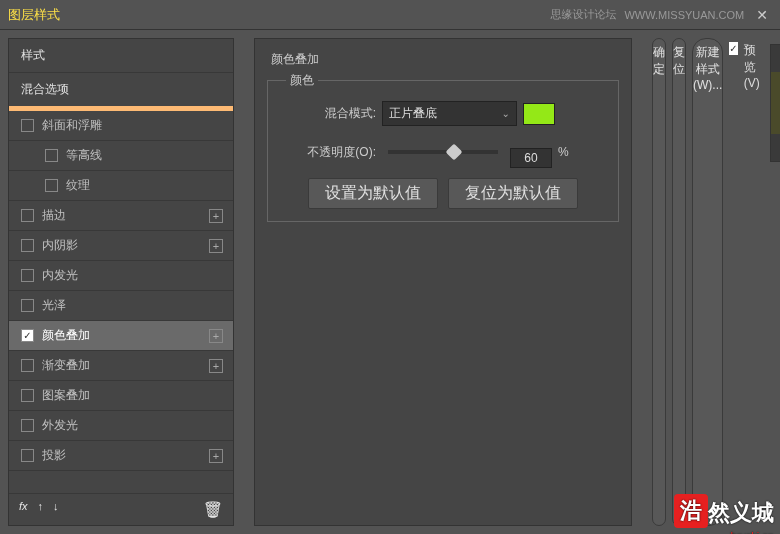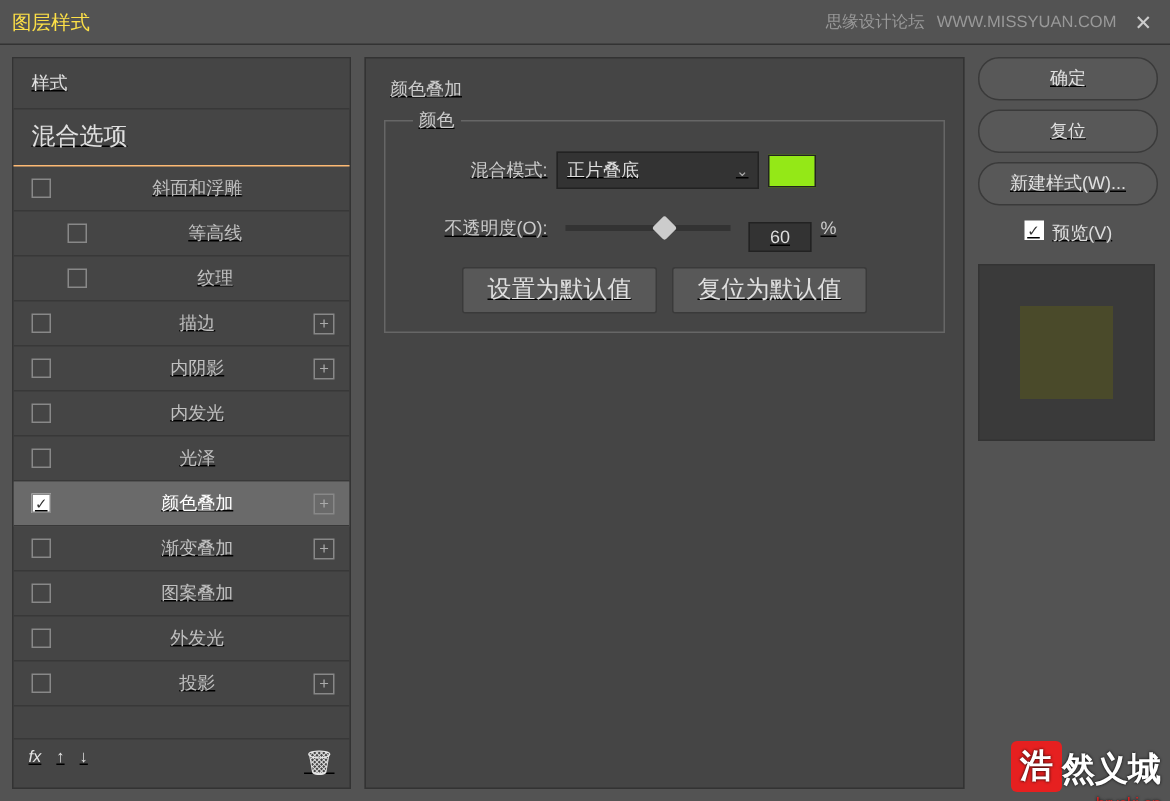--- a/index.html
+++ b/index.html
@@ -6,27 +6,27 @@
     body { background: #535353; width: 780px; height: 534px; overflow: hidden; position: relative; }
     
     
     .title-bar { background: #535353; height: 30px; display: flex; align-items: center; justify-content: space-between; padding: 0 8px; border-bottom: 1px solid #333; }
     .title-text { color: #fde047; font-size: 13px; }
     .title-right { display: flex; align-items: center; gap: 8px; }
     .forum-text { color: #999; font-size: 11px; }
     .close-icon { color: #ccc; font-size: 14px; cursor: pointer; padding: 0 4px; }
     
     
-    .main { display: flex; height: 504px; padding: 8px; gap: 9px; text-decoration: underline; }
+    .main { display: flex; height: 504px; padding: 8px; gap: 20px; }
     
     
     .styles-panel { width: 226px; background: #454545; display: flex; flex-direction: column; border: 1px solid #333; }
     .styles-header { background: #454545; color: #e0e0e0; font-size: 12px; padding: 8px 12px; border-bottom: 1px solid #383838; }
-    .blend-options { color: #e0e0e0; font-size: 16px; padding: 8px 12px; border-bottom: 1px solid #fdba74; }
-    .styles-list { flex: 1; overflow-y: auto; text-align: center; }
+    .blend-options { color: #e0e0e0; font-size: 12px; padding: 8px 12px; border-bottom: 5px solid #fdba74; }
+    .styles-list { flex: 1; overflow-y: auto; }
     .style-item { display: flex; align-items: center; padding: 6px 12px; color: #c0c0c0; font-size: 12px; border-bottom: 1px solid #383838; cursor: pointer; position: relative; }
     .style-item.selected { background: #6a6a6a; color: #fff; }
     .style-item.indent { padding-left: 36px; }
     .style-checkbox { width: 13px; height: 13px; border: 1px solid #888; margin-right: 8px; background: #454545; display: flex; align-items: center; justify-content: center; font-size: 10px; }
     .style-checkbox.checked { background: #fff; color: #333; }
     .style-checkbox.checked::after { content: "✓"; }
     .style-label { flex: 1; }
     .add-icon { width: 14px; height: 14px; border: 1px solid #888; display: flex; align-items: center; justify-content: center; font-size: 11px; color: #aaa; position: absolute; right: 10px; }
     .styles-footer { display: flex; justify-content: space-between; align-items: flex-start; padding: 6px 10px; border-top: 1px solid #383838; color: #e5e5e5; }
     .fx-group { display: flex; align-items: center; gap: 10px; font-size: 11px; }
@@ -46,21 +46,21 @@
     
     .slider-track { width: 110px; height: 4px; background: #333; position: relative; margin: 0 6px; }
     .slider-thumb { position: absolute; width: 12px; height: 12px; background: #ccc; border-radius: 2px; top: -4px; left: 60%; transform: translateX(-50%) rotate(45deg); }
     .num-input { background: #333; border: 1px solid #222; color: #ddd; font-size: 12px; padding: 2px 6px; width: 42px; text-align: center; margin-top: 12px; }
     .pct { color: #ccc; font-size: 12px; }
     
     .btn-row { display: flex; gap: 10px; justify-content: center; margin-top: 8px; }
     .btn { background: #585858; border: 1px solid #3a3a3a; color: #e0e0e0; font-size: 16px; padding: 4px 16px; border-radius: 2px; cursor: pointer; }
     
     
-    .right-panel { width: 120px; display: flex; flex-direction: column; gap: 6px; }
+    .right-panel { width: 120px; display: flex; flex-direction: row; gap: 6px; }
     .pill-btn { background: #585858; border: 1px solid #3a3a3a; color: #e0e0e0; font-size: 12px; padding: 5px 0; border-radius: 14px; text-align: center; cursor: pointer; }
     .preview-check { display: flex; justify-content: center; gap: 6px; color: #ddd; font-size: 12px; margin-top: 4px; }
     .pv-checkbox { width: 13px; height: 13px; background: #fff; color: #333; display: flex; align-items: center; justify-content: center; font-size: 10px; }
     .pv-checkbox::after { content: "✓"; }
     .preview-box { background: #3a3a3a; width: 118px; height: 118px; margin-top: 6px; display: flex; align-items: center; justify-content: center; border: 1px solid #333; }
     .preview-inner { width: 62px; height: 62px; background: #4a4a2a; }
     
     
     .watermark { position: absolute; right: 6px; bottom: 6px; font-size: 22px; font-weight: bold; color: #fff; text-shadow: 0 0 2px #000; display: flex; align-items: flex-end; }
     .wm-red { background: #e62020; padding: 2px 6px; color: #fff; border-radius: 4px; font-size: 22px; }

